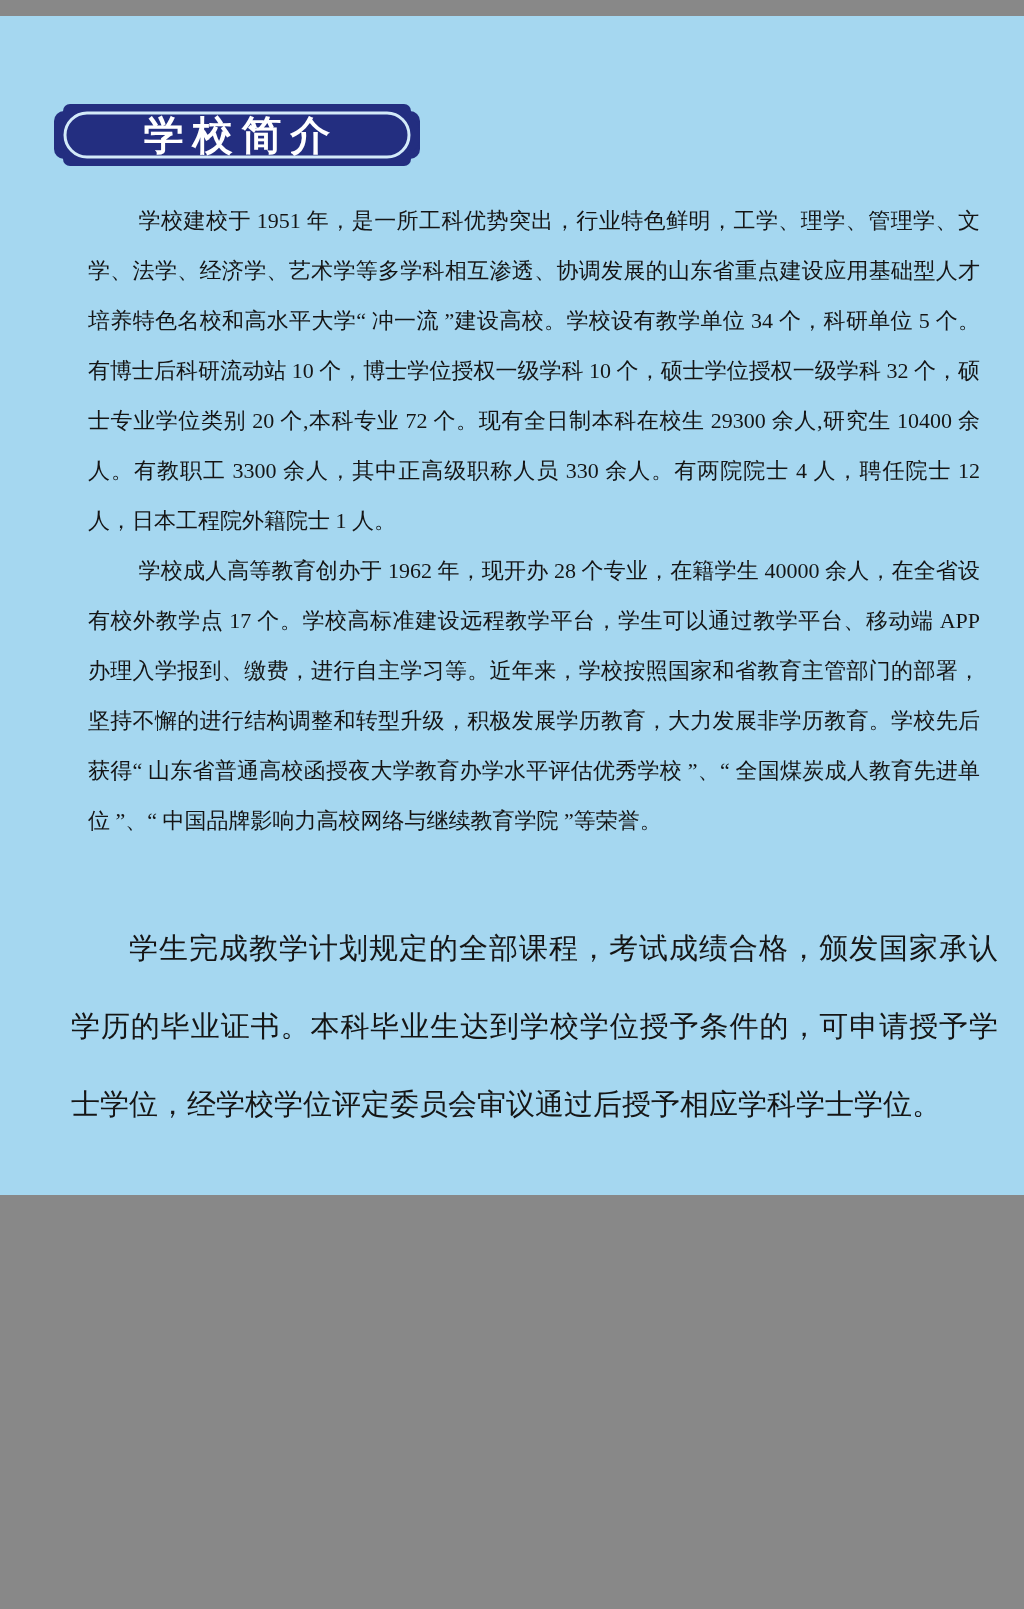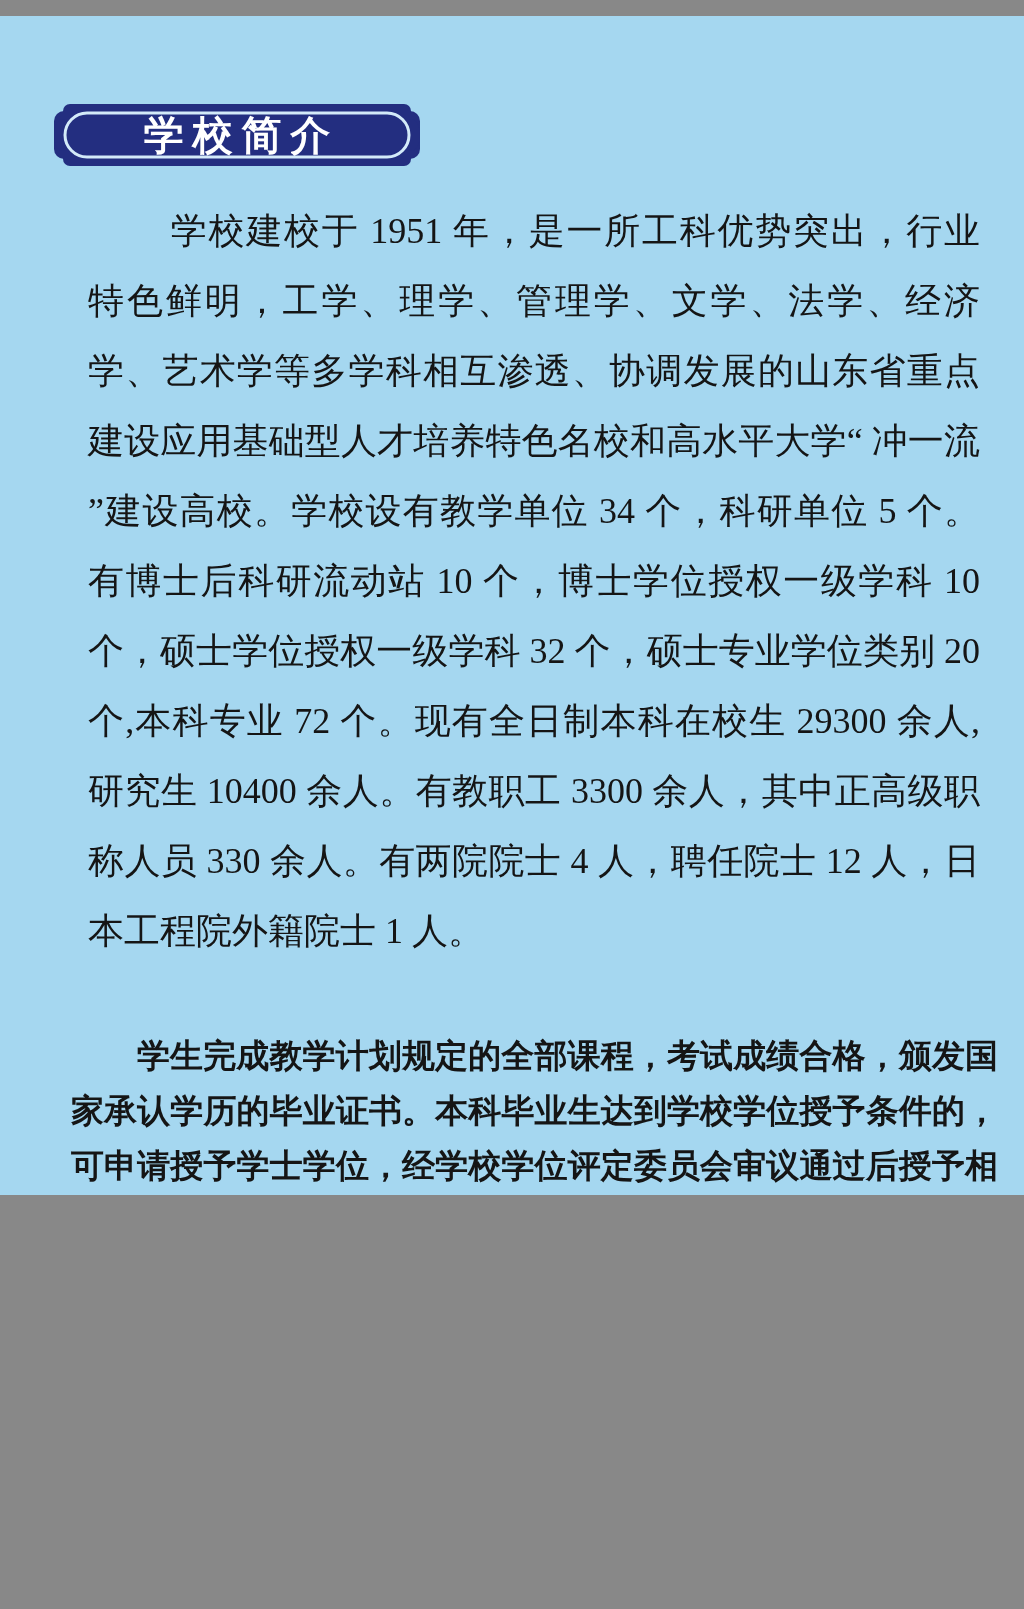--- a/index.html
+++ b/index.html
@@ -46,32 +46,32 @@
     font-weight: bold;
     font-size: 40px;
     letter-spacing: 0.22em;
     padding-left: 0.22em;
     white-space: nowrap;
   }
 
   
   .intro-text {
     margin: 30px 60px 0 72px;
-    font-size: 36px;
-    line-height: 70px;
+    font-size: 22px;
+    line-height: 50px;
     color: var(--body-text, #151515);
     text-align: justify;
   }
   .intro-text p { margin: 0; text-indent: 2.3em; }
 
   .grad-text {
     margin: 63px 42px 0 55px;
-    font-size: 33px;
-    line-height: 55px;
-    font-weight: bold;
+    font-size: 29px;
+    line-height: 78px;
+    font-weight: normal;
     color: var(--body-text, #151515);
     text-align: justify;
   }
   .grad-text p { margin: 0; text-indent: 2em; }
 </style>
 </head>
 <body>
 
 <div class="page">
 
@@ -81,20 +81,21 @@
       <rect x="0" y="7" width="366" height="48" rx="10" fill="currentColor"></rect>
       <ellipse cx="8" cy="31" rx="8" ry="16" fill="currentColor"></ellipse>
       <ellipse cx="358" cy="31" rx="8" ry="16" fill="currentColor"></ellipse>
       <rect class="inner-line" x="11" y="9" width="344" height="44" rx="22"></rect>
     </svg>
     <span class="badge-label">学校简介</span>
   </div>
 
   <div class="intro-text">
     <p>学校建校于 1951 年，是一所工科优势突出，行业特色鲜明，工学、理学、管理学、文学、法学、经济学、艺术学等多学科相互渗透、协调发展的山东省重点建设应用基础型人才培养特色名校和高水平大学“ 冲一流 ”建设高校。学校设有教学单位 34 个，科研单位 5 个。有博士后科研流动站 10 个，博士学位授权一级学科 10 个，硕士学位授权一级学科 32 个，硕士专业学位类别 20 个,本科专业 72 个。现有全日制本科在校生 29300 余人,研究生 10400 余人。有教职工 3300 余人，其中正高级职称人员 330 余人。有两院院士 4 人，聘任院士 12 人，日本工程院外籍院士 1 人。</p>
+    <p>学校成人高等教育创办于 1962 年，现开办 28 个专业，在籍学生 40000 余人，在全省设有校外教学点 17 个。学校高标准建设远程教学平台，学生可以通过教学平台、移动端 APP 办理入学报到、缴费，进行自主学习等。近年来，学校按照国家和省教育主管部门的部署，坚持不懈的进行结构调整和转型升级，积极发展学历教育，大力发展非学历教育。学校先后获得“ 山东省普通高校函授夜大学教育办学水平评估优秀学校 ”、“ 全国煤炭成人教育先进单位 ”、“ 中国品牌影响力高校网络与继续教育学院 ”等荣誉。</p>
   </div>
 
 
   <div class="grad-text">
     <p>学生完成教学计划规定的全部课程，考试成绩合格，颁发国家承认学历的毕业证书。本科毕业生达到学校学位授予条件的，可申请授予学士学位，经学校学位评定委员会审议通过后授予相应学科学士学位。</p>
   </div>
 
 </div>
 
 </body></html>

